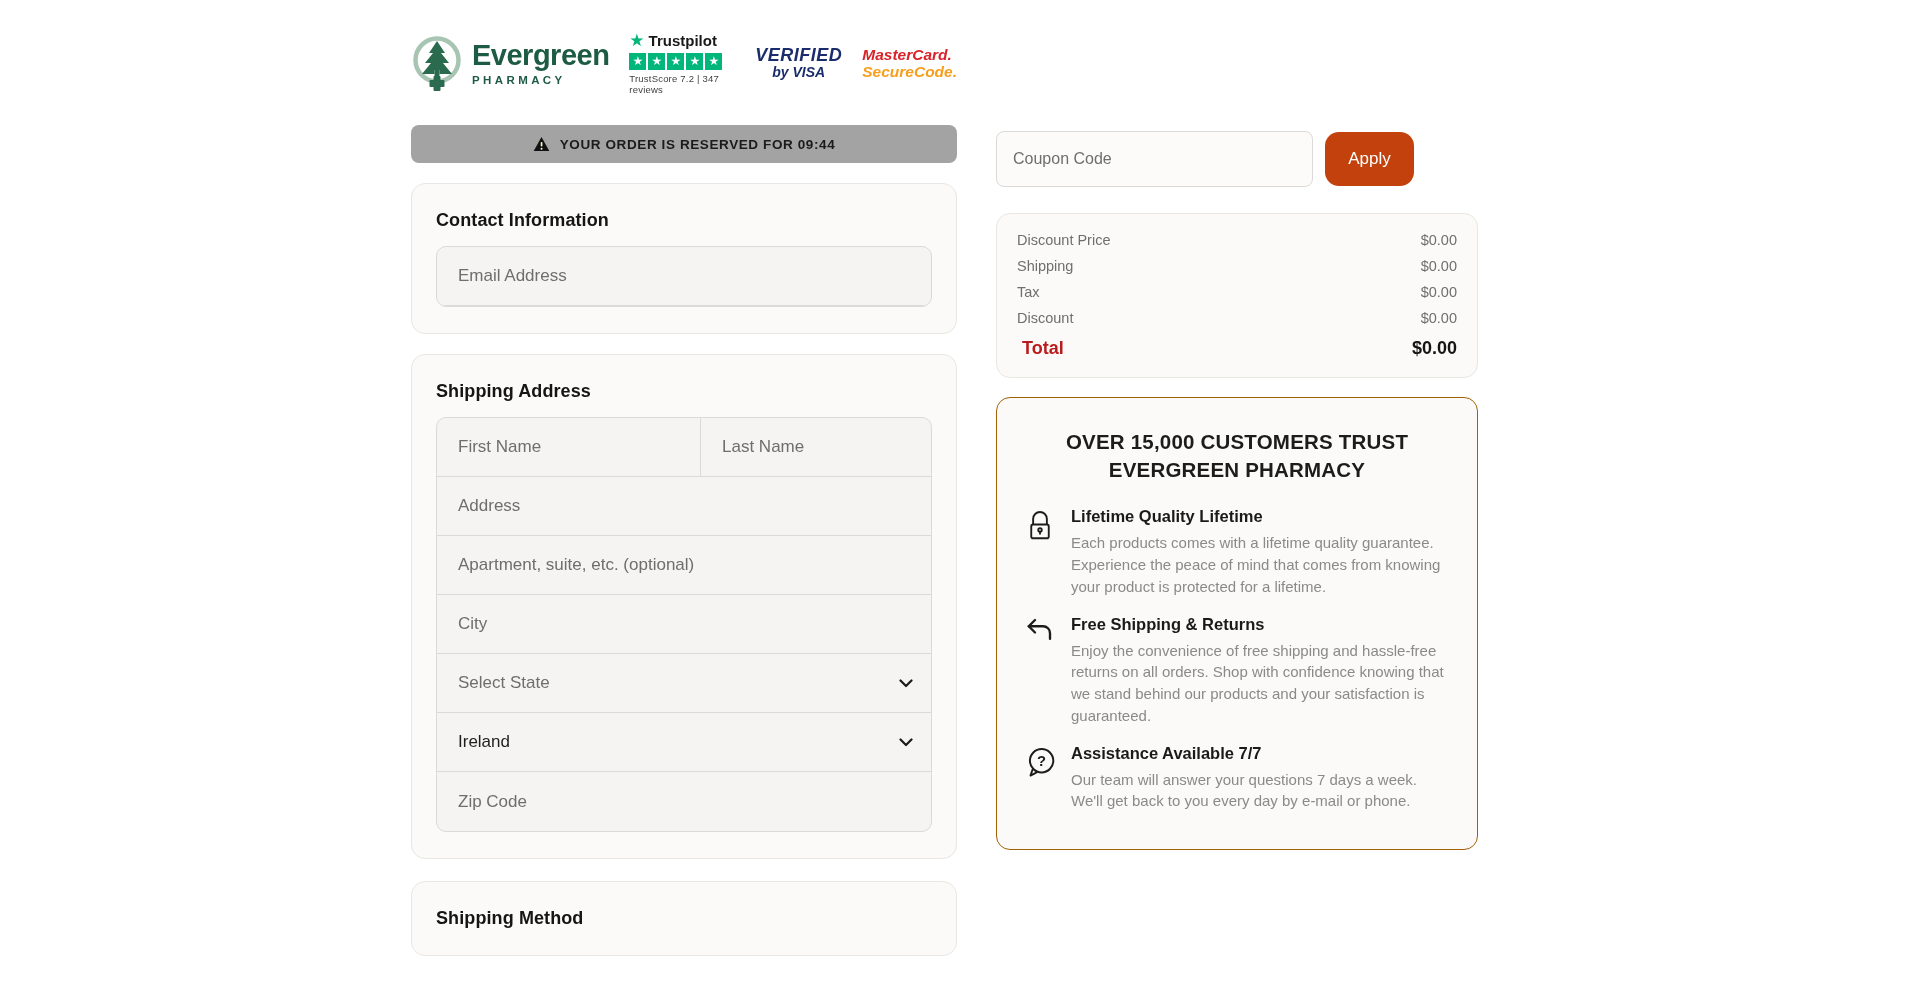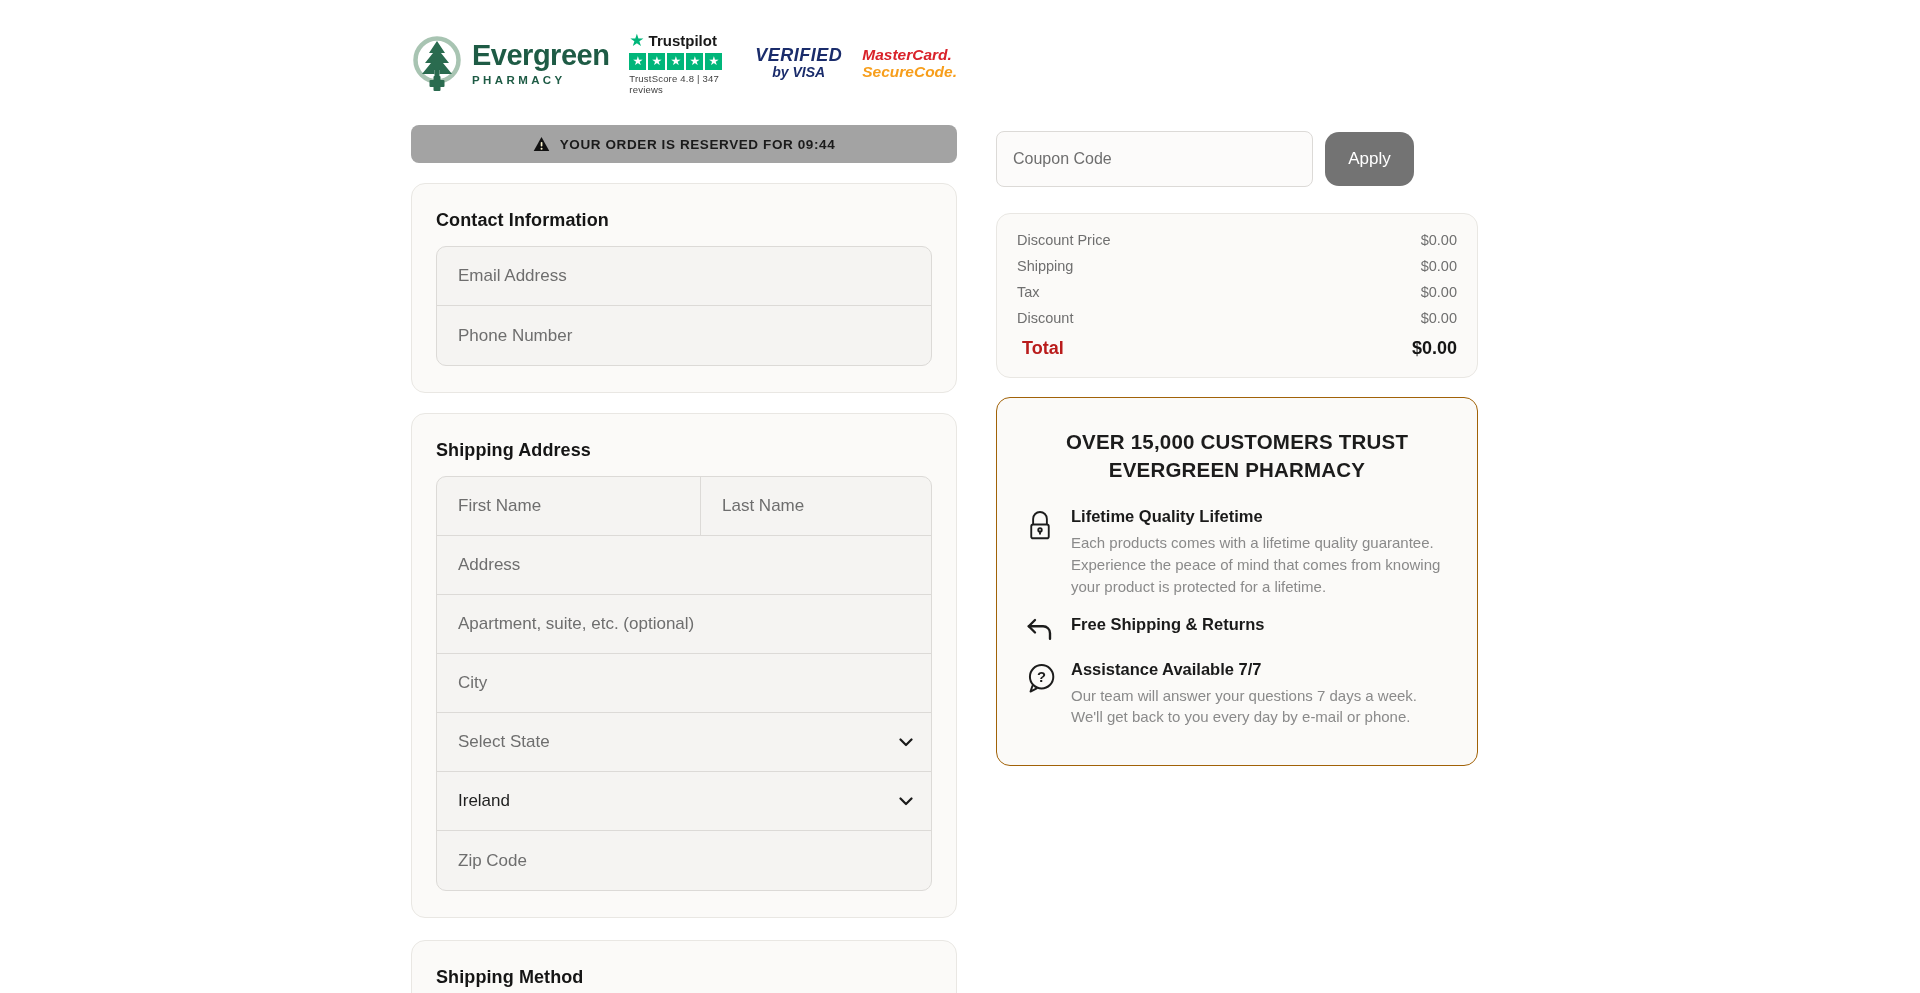--- a/index.html
+++ b/index.html
@@ -47,21 +47,21 @@
   .frow.select { align-items:center; justify-content:space-between; padding:0 18px 0 21px; cursor:pointer; }
   .sel-muted { font-size:17px; color:#6e6e6e; }
   .sel-dark  { font-size:17px; color:#1f1f1f; }
   .card.method { margin-top:22px; }
 
   
   .coupon-row { display:flex; align-items:center; gap:12px; height:58px; }
   .coupon { width:317px; height:56px; background:#fcfbfa; border:1px solid #dcdad7; border-radius:8px;
             padding:0 16px; font-family:inherit; font-size:16px; color:#222; outline:none; }
   .coupon::placeholder { color:#6e6e6e; opacity:1; }
-  .apply { width:89px; height:54px; background:#737373; color:#fff; border:none; border-radius:14px;
+  .apply { width:89px; height:54px; background:#c2410c; color:#fff; border:none; border-radius:14px;
            font-family:inherit; font-size:17px; cursor:pointer; }
 
   
   .summary { background:#fbfaf8; border:1px solid #e9e7e3; border-radius:14px; padding:13px 20px; margin-top:25px; }
   .srow { display:flex; justify-content:space-between; align-items:center; padding:5px 0; }
   .srow .lbl, .srow .val { font-size:14.5px; color:#6f6f6f; }
   .srow.total { padding-top:7px; }
   .srow.total .lbl { font-size:18px; font-weight:700; color:#b91c1c; padding-left:5px; }
   .srow.total .val { font-size:18px; font-weight:800; color:#141414; }
 
@@ -106,21 +106,21 @@
           <span class="tp-star">★</span>
           <span>Trustpilot</span>
         </div>
         <div class="tp-stars">
           <span class="tp-box">★</span>
           <span class="tp-box">★</span>
           <span class="tp-box">★</span>
           <span class="tp-box">★</span>
           <span class="tp-box">★</span>
         </div>
-        <div class="tp-score">TrustScore 4.8 | 347 reviews</div>
+        <div class="tp-score">TrustScore 7.2 | 347 reviews</div>
       </div>
 
       <div class="visa">
         <div class="visa-l1">VERIFIED</div>
         <div class="visa-l2">by VISA</div>
       </div>
 
       <div class="mc">
         <div class="mc-l1">MasterCard.</div>
         <div class="mc-l2">SecureCode.</div>
@@ -137,23 +137,20 @@
       </span>
       <span>YOUR ORDER IS RESERVED FOR 09:44</span>
     </div>
 
     <section class="card">
       <h2>Contact Information</h2>
       <div class="field-group">
         <div class="frow">
           <input type="text" placeholder="Email Address" style="">
         </div>
-        <div class="frow last">
-          <input type="text" placeholder="Phone Number" style="">
-        </div>
       </div>
     </section>
 
     <section class="card">
       <h2>Shipping Address</h2>
       <div class="field-group">
         <div class="frow split">
           <input type="text" placeholder="First Name" style="">
           <input type="text" placeholder="Last Name" style="">
         </div>
@@ -249,20 +246,21 @@
 
         <div class="feature">
           <span class="f-icon">
             <svg width="30" height="26" viewBox="0 0 24 20" fill="none" stroke="#1c1c1c" stroke-width="1.9" stroke-linecap="round" stroke-linejoin="round">
               <path d="M8 2 L3 7 L8 12"></path>
               <path d="M3 7 H14.5 a5.5 5.5 0 0 1 5.5 5.5 V17"></path>
             </svg>
           </span>
           <div>
             <div class="f-title">Free Shipping &amp; Returns</div>
+            <div class="f-desc">Enjoy the convenience of free shipping and hassle-free returns on all orders. Shop with confidence knowing that we stand behind our products and your satisfaction is guaranteed.</div>
           </div>
         </div>
 
         <div class="feature">
           <span class="f-icon">
             <svg width="32" height="32" viewBox="0 0 26 26" fill="none" stroke="#1c1c1c" stroke-width="1.6">
               <circle cx="13.5" cy="12" r="9.5"></circle>
               <path d="M6 19.5 L4.5 24 L9.5 21.5" stroke-linecap="round" stroke-linejoin="round"></path>
               <text x="13.5" y="16.2" text-anchor="middle" font-size="12" font-weight="bold" fill="#1c1c1c" stroke="none" font-family="Liberation Sans, sans-serif">?</text>
             </svg>

